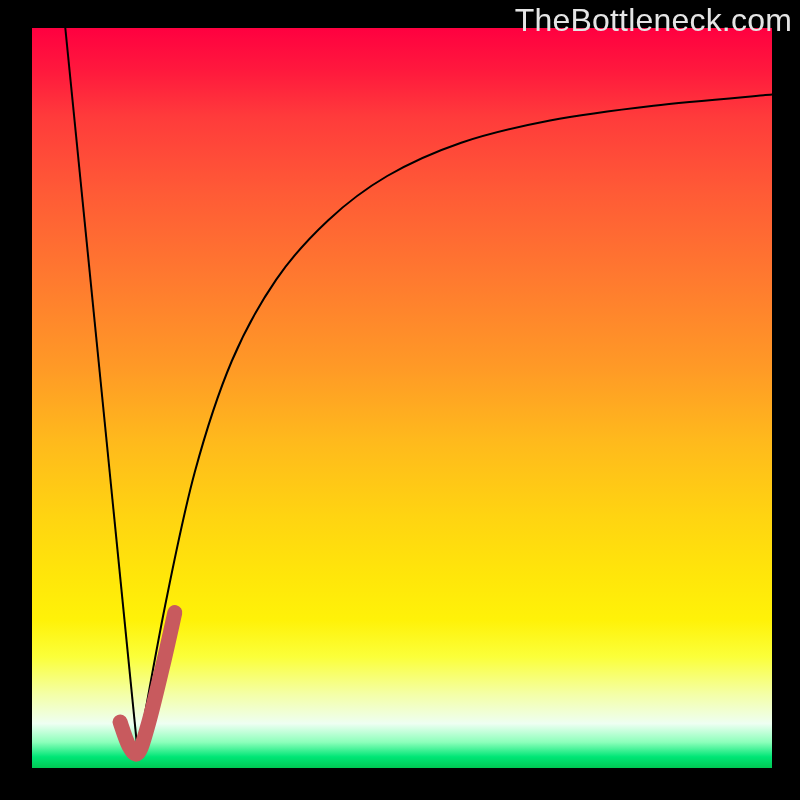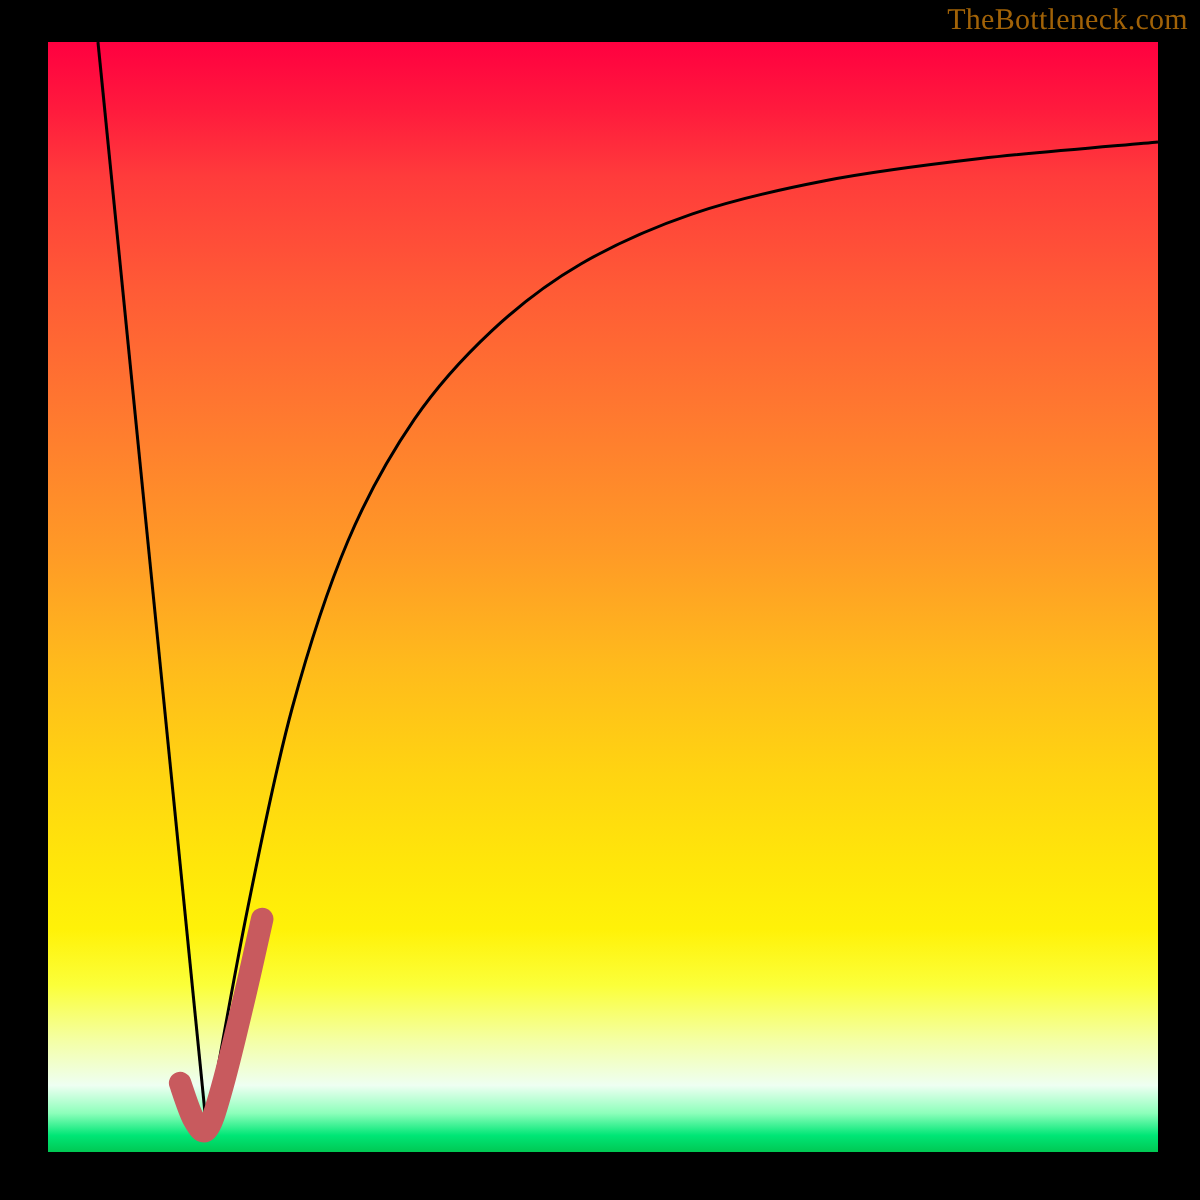--- a/index.html
+++ b/index.html
@@ -43,26 +43,25 @@
       #eefff2 94%,
       #8dffbb 96.5%,
       #00e676 98.5%,
       #00c853 100%
     );
   }
   .watermark {
     position: absolute;
     top: 2px;
     right: 8px;
-    color: #a16207;
-    font-size: 20px;
+    color: #e5e5e5;
+    font-size: 32px;
     font-weight: 500;
     letter-spacing: 0.2px;
     user-select: none;
-    font-family: Liberation Serif, serif;
   }
   svg.curves {
     position: absolute;
     left: 0;
     top: 0;
     width: 740px;
     height: 740px;
     overflow: visible;
   }
   .thinStroke {

